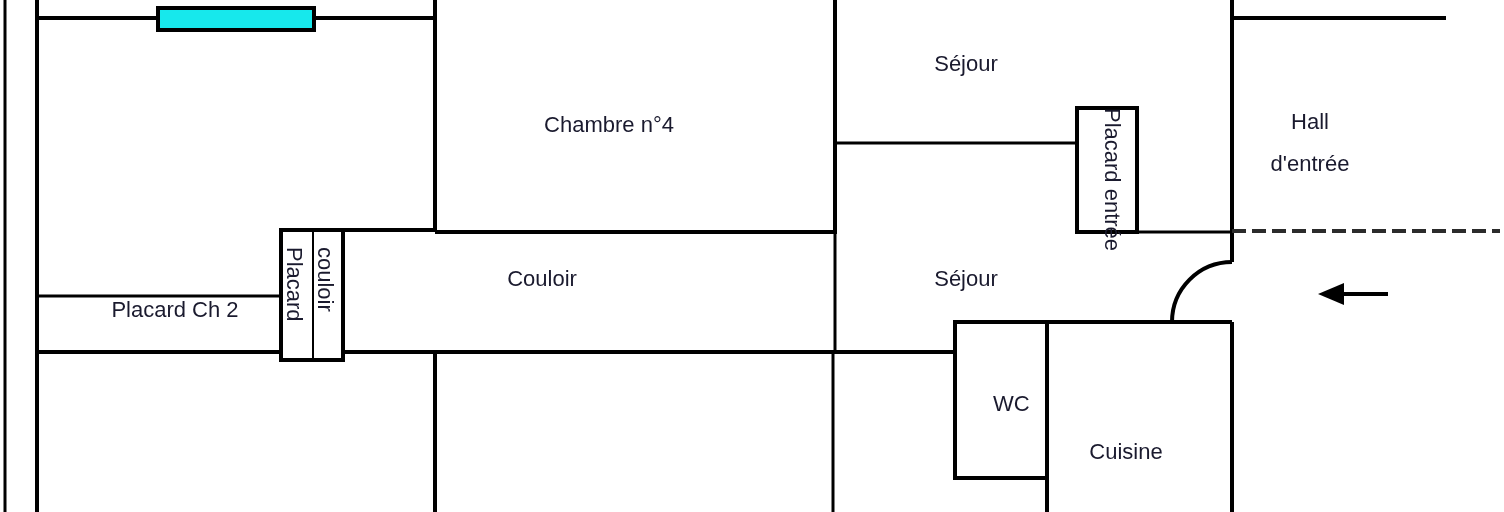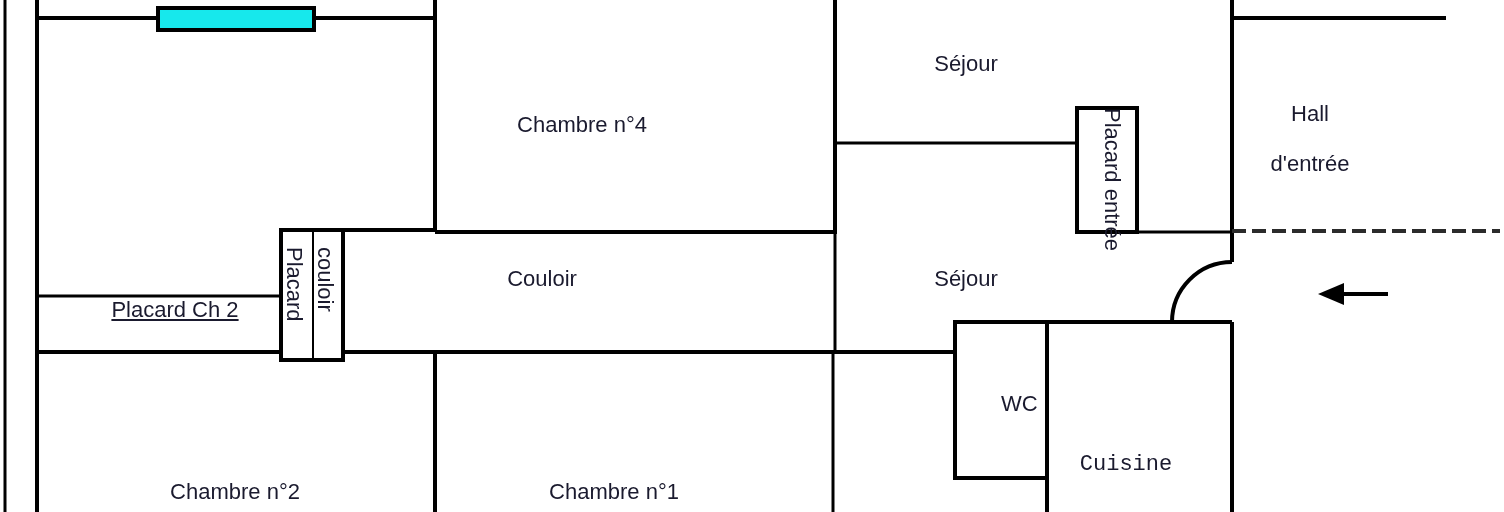--- a/index.html
+++ b/index.html
@@ -111,42 +111,40 @@
     <line x1="1232" y1="231" x2="1500" y2="231" stroke="#2b2b2b" stroke-width="4" stroke-dasharray="14 6" fill="none"></line>
 
     <g>
       <line x1="1336" y1="294" x2="1388" y2="294" stroke="#000000" stroke-width="4"></line>
       <polygon points="1318,294 1344,283 1344,305" fill="#000000"></polygon>
     </g>
 
   </svg>
 
 
-  <div class="lbl ctr" style="left:582px; top:110px;">Chambre n°4</div>
+  <div class="lbl ctr" style="left:609px; top:110px;">Chambre n°4</div>
 
   <div class="lbl ctr" style="left:966px; top:49px;">Séjour</div>
 
-  <div class="lbl ctr" style="left:1310px; top:99px;">Hall</div>
+  <div class="lbl ctr" style="left:1310px; top:107px;">Hall</div>
 
   <div class="lbl ctr" style="left:1310px; top:149px;">d'entrée</div>
 
   <div class="lbl ctr" style="left:542px; top:264px;">Couloir</div>
 
   <div class="lbl ctr" style="left:966px; top:264px;">Séjour</div>
 
-  <div class="lbl ctr" style="left:175px; top:295px;text-decoration:underline;">Placard Ch 2</div>
+  <div class="lbl ctr" style="left:175px; top:295px;">Placard Ch 2</div>
 
-  <div class="lbl" style="left:1001px; top:389px;">WC</div>
+  <div class="lbl" style="left:957px; top:389px;padding-left:36px;">WC</div>
 
-  <div class="lbl ctr" style="left:1126px; top:450px;font-family:Liberation Mono, monospace;">Cuisine</div>
+  <div class="lbl ctr" style="left:1126px; top:437px;">Cuisine</div>
 
 
-  <div class="lbl ctr" style="left:235px; top:477px;">Chambre n°2</div>
 
-  <div class="lbl ctr" style="left:614px; top:477px;">Chambre n°1</div>
 
   <div class="vlbl cw" style="left:1125px; top:108px;">Placard entrée</div>
 
   <div class="vlbl cw" style="left:307px; top:247px;">Placard</div>
 
   <div class="vlbl cw" style="left:338px; top:247px;">couloir</div>
 
 </div>
 
 </body></html>

